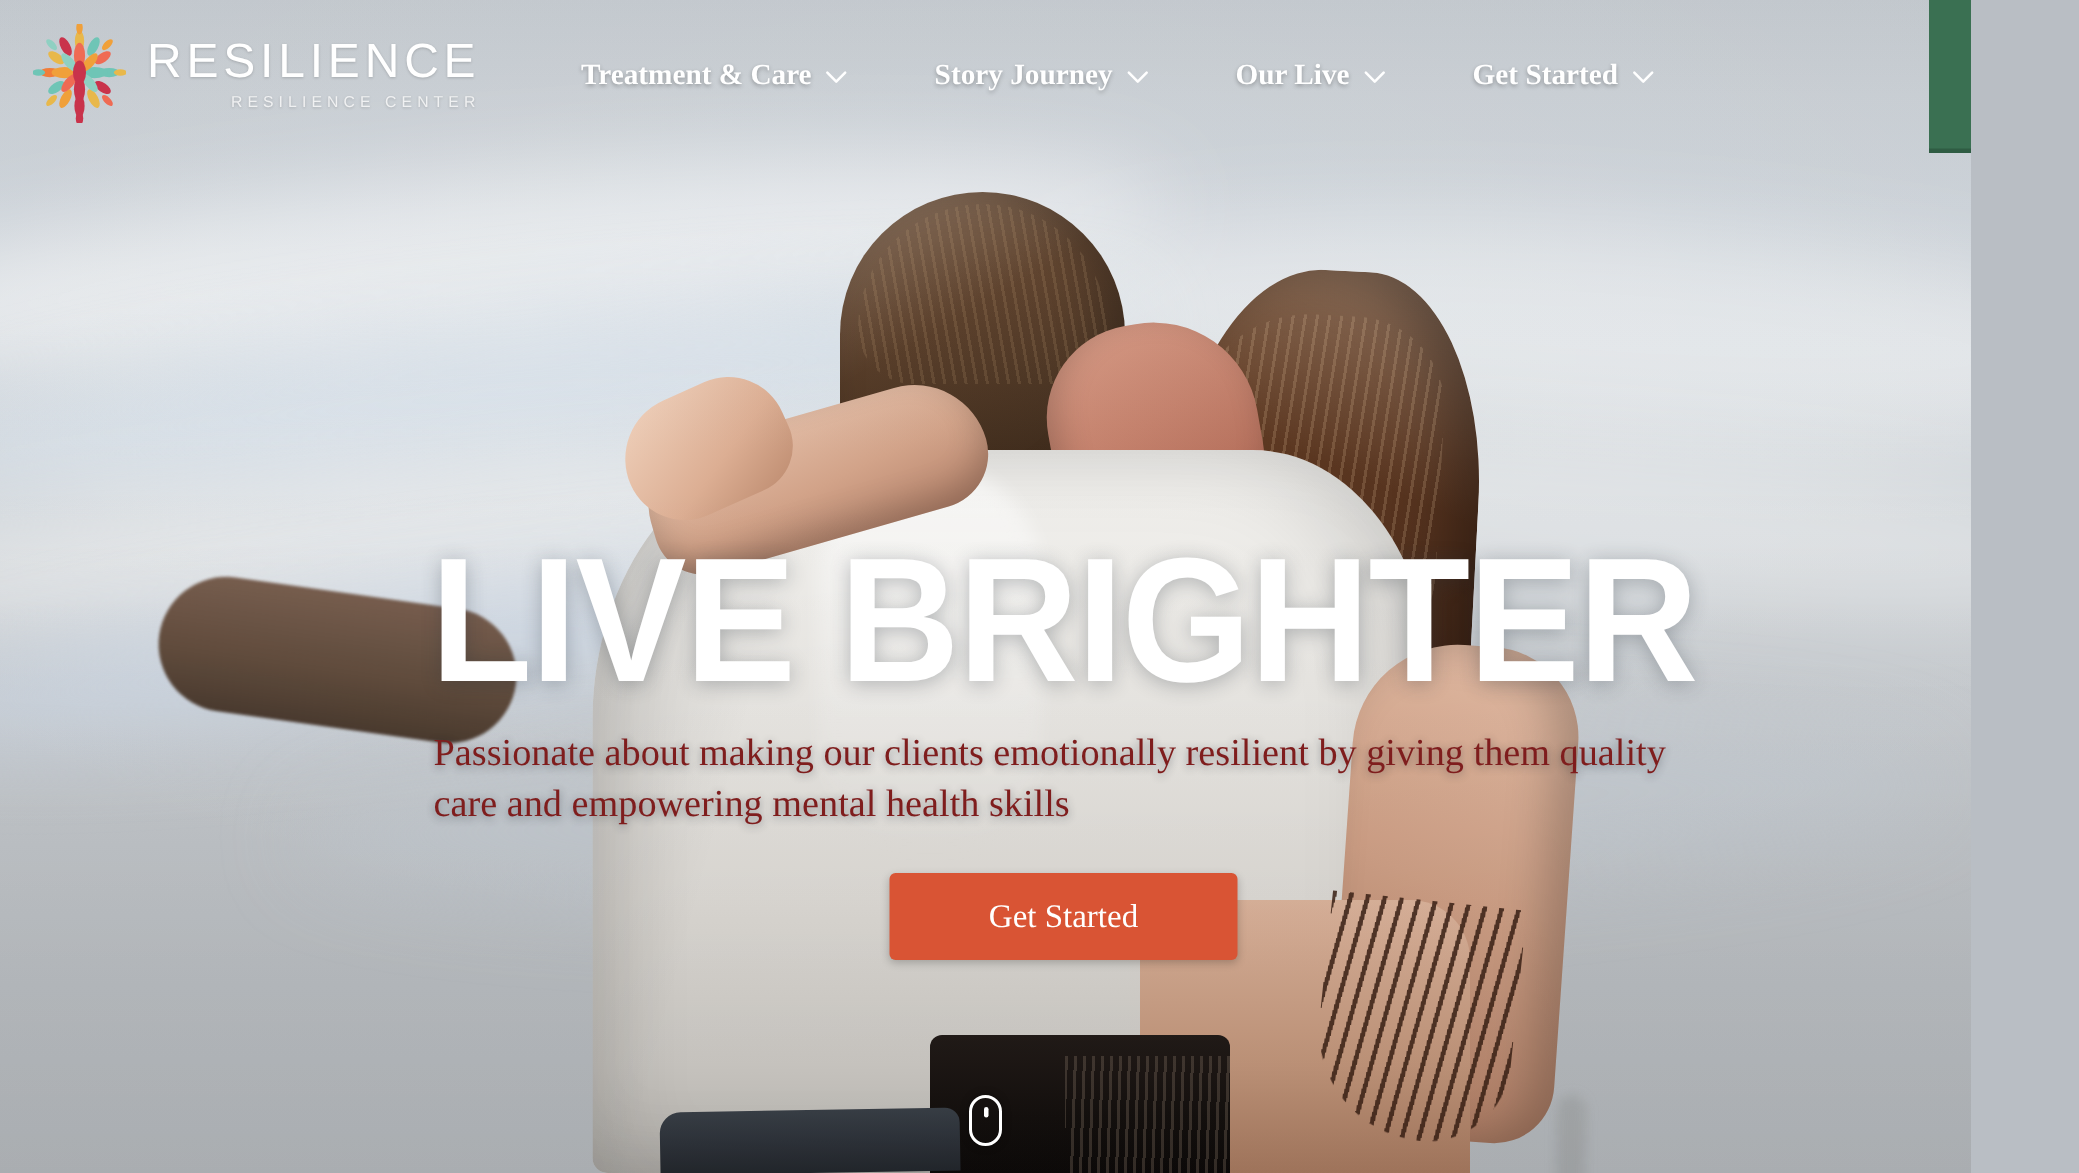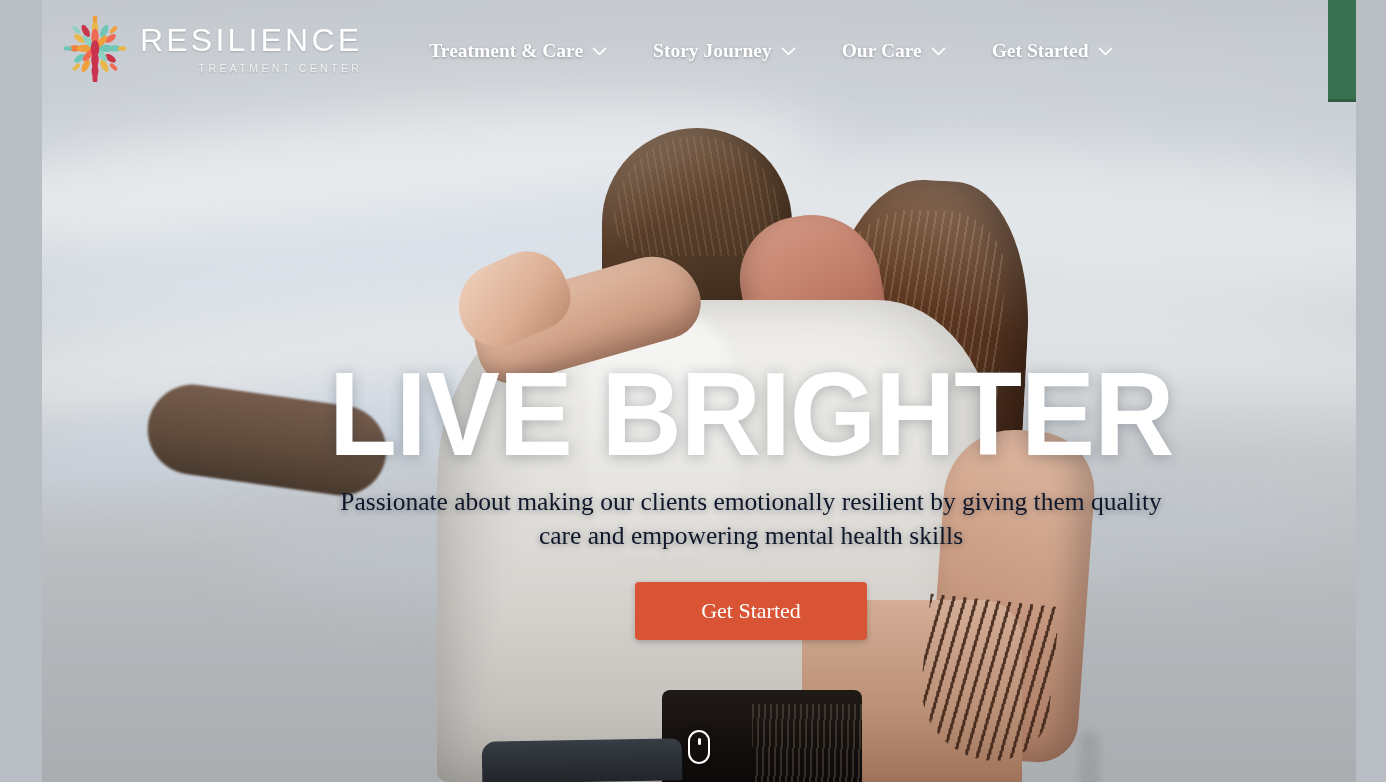--- a/index.html
+++ b/index.html
@@ -3,21 +3,21 @@
 <meta charset="utf-8">
 <style>
   * { margin:0; padding:0; box-sizing:border-box; }
   html, body {
     width:1386px; height:782px;
     overflow:hidden;
     font-family:"Liberation Sans", sans-serif;
     background:#b9bec4;
   }
 
-  #page { position:relative; width:1314px; height:782px; overflow:hidden;margin-left:42px; }
+  #page { position:relative; width:1314px; height:782px; overflow:hidden; }
 
   
   .hero-photo {
     position:absolute; inset:0;
     background:
       
       radial-gradient(120% 90% at 50% 30%, rgba(255,255,255,0.10) 0%, rgba(255,255,255,0) 60%),
       
       linear-gradient(180deg,
         #c3c8cd 0%,
@@ -197,21 +197,21 @@
     font-weight:400; line-height:1.05;
     text-shadow:0 1px 2px rgba(0,0,0,0.18);
   }
   .logo-sub {
     font-family:"Liberation Sans", sans-serif;
     font-size:10.5px; letter-spacing:3.4px; color:#f0f1f2;
     text-align:right; margin-top:5px; font-weight:400;
     text-shadow:0 1px 2px rgba(0,0,0,0.18);
   }
 
-  .nav { display:flex; align-items:center; margin-left:46px; gap:4px; }
+  .nav { display:flex; align-items:center; margin-left:46px; gap:16px; }
   .nav-item {
     display:flex; align-items:center; gap:9px;
     padding:0 21px;
     color:#ffffff;
     font-family:"Liberation Serif", serif;
     font-size:19.5px;
     font-weight:700;
     white-space:nowrap;
     cursor:pointer;
     text-shadow:0 1px 3px rgba(0,0,0,0.28);
@@ -245,25 +245,24 @@
     letter-spacing:-1px;
     color:#ffffff;
     text-transform:uppercase;
     transform:scaleX(0.94);
     text-shadow:0 2px 14px rgba(40,50,60,0.30);
     white-space:nowrap;
   }
   .hero-sub {
     margin-top:18px;
     width:840px;
-    text-align:center;
     font-family:"Liberation Serif", serif;
     font-size:25.5px;
     line-height:1.33;
-    color:#0f172a;
+    color:#7f1d1d;
     text-shadow:0 1px 6px rgba(30,40,50,0.45);
   }
   .cta {
     pointer-events:auto;
     margin-top:29px;
     width:232px; height:58px;
     background:#d95434;
     border:none; border-radius:4px;
     color:#ffffff;
     font-family:"Liberation Serif", serif;
@@ -363,21 +362,21 @@
             <ellipse cx="94" cy="52" rx="7" ry="3.5" fill="#e8b84b"></ellipse>
             <ellipse cx="20" cy="22" rx="3.5" ry="7.5" fill="#8fd0c2" transform="rotate(-45 20 22)"></ellipse>
             <ellipse cx="80" cy="22" rx="3.5" ry="7.5" fill="#f0a03a" transform="rotate(45 80 22)"></ellipse>
             <ellipse cx="20" cy="82" rx="3.5" ry="7.5" fill="#e8b84b" transform="rotate(45 20 82)"></ellipse>
             <ellipse cx="80" cy="82" rx="3.5" ry="7.5" fill="#ef6b54" transform="rotate(-45 80 82)"></ellipse>
           </g>
         </svg>
       </span>
       <span class="logo-text">
         <span class="logo-title">RESILIENCE</span>
-        <span class="logo-sub">TREATMENT CENTER</span>
+        <span class="logo-sub">RESILIENCE CENTER</span>
       </span>
     </div>
 
     <nav class="nav">
       <div class="nav-item">
         <span>Treatment &amp; Care</span>
         <span class="chev">
           <svg viewBox="0 0 16 10" width="15" height="9">
               <path d="M1.4 1.6 L8 8.2 L14.6 1.6" fill="none" stroke="#ffffff" stroke-width="1.9" stroke-linecap="round" stroke-linejoin="round"></path>
             </svg>
@@ -385,21 +384,21 @@
       </div>
       <div class="nav-item">
         <span>Story Journey</span>
         <span class="chev">
           <svg viewBox="0 0 16 10" width="15" height="9">
               <path d="M1.4 1.6 L8 8.2 L14.6 1.6" fill="none" stroke="#ffffff" stroke-width="1.9" stroke-linecap="round" stroke-linejoin="round"></path>
             </svg>
         </span>
       </div>
       <div class="nav-item">
-        <span>Our Care</span>
+        <span>Our Live</span>
         <span class="chev">
           <svg viewBox="0 0 16 10" width="15" height="9">
               <path d="M1.4 1.6 L8 8.2 L14.6 1.6" fill="none" stroke="#ffffff" stroke-width="1.9" stroke-linecap="round" stroke-linejoin="round"></path>
             </svg>
         </span>
       </div>
       <div class="nav-item">
         <span>Get Started</span>
         <span class="chev">
           <svg viewBox="0 0 16 10" width="15" height="9">

